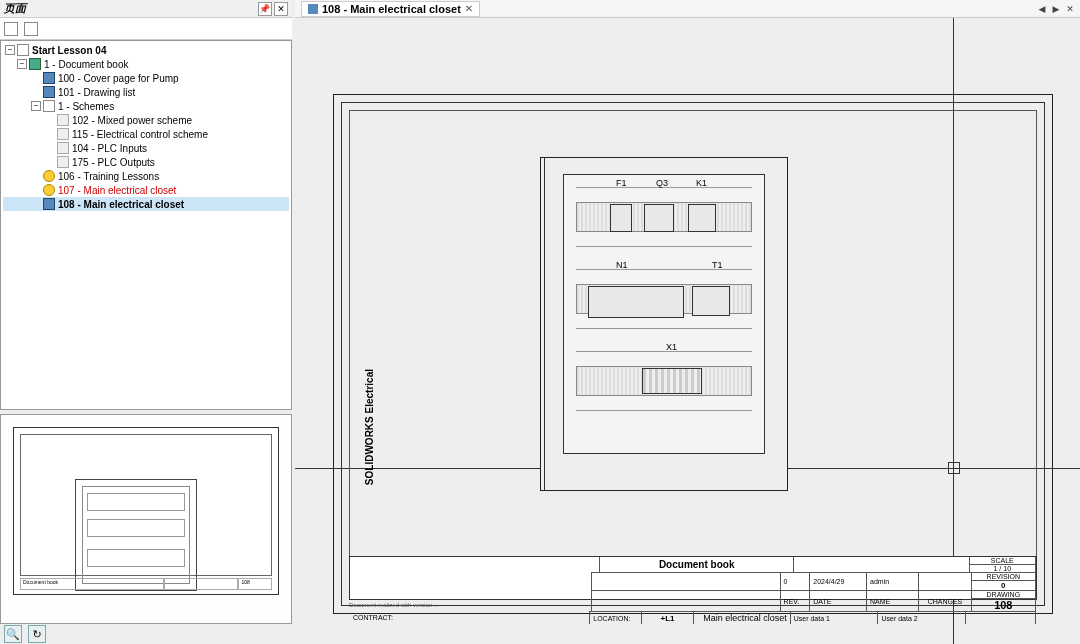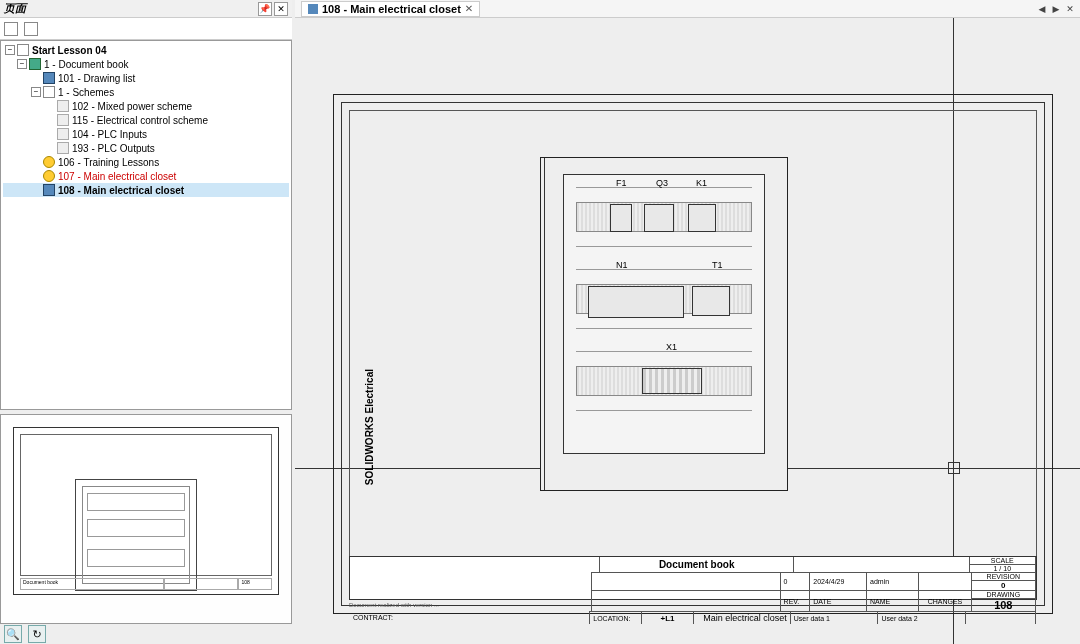--- a/index.html
+++ b/index.html
@@ -110,20 +110,25 @@
     </div>
     <div class="tree-row">
       <span class="tree-indent" style="width:14px"></span>
       <span class="tree-exp">−</span>
       <span class="tree-ico doc-green"></span>
       <span class="tree-label">1 - Document book</span>
     </div>
     <div class="tree-row">
       <span class="tree-indent" style="width:40px"></span>
       <span class="tree-ico doc-blue"></span>
+      <span class="tree-label">100 - Cover page for Pump</span>
+    </div>
+    <div class="tree-row">
+      <span class="tree-indent" style="width:40px"></span>
+      <span class="tree-ico doc-blue"></span>
       <span class="tree-label">101 - Drawing list</span>
     </div>
     <div class="tree-row">
       <span class="tree-indent" style="width:28px"></span>
       <span class="tree-exp">−</span>
       <span class="tree-ico folder"></span>
       <span class="tree-label">1 - Schemes</span>
     </div>
     <div class="tree-row">
       <span class="tree-indent" style="width:54px"></span>
@@ -136,21 +141,21 @@
       <span class="tree-label">115 - Electrical control scheme</span>
     </div>
     <div class="tree-row">
       <span class="tree-indent" style="width:54px"></span>
       <span class="tree-ico page"></span>
       <span class="tree-label">104 - PLC Inputs</span>
     </div>
     <div class="tree-row">
       <span class="tree-indent" style="width:54px"></span>
       <span class="tree-ico page"></span>
-      <span class="tree-label">193 - PLC Outputs</span>
+      <span class="tree-label">175 - PLC Outputs</span>
     </div>
     <div class="tree-row">
       <span class="tree-indent" style="width:40px"></span>
       <span class="tree-ico cog"></span>
       <span class="tree-label">106 - Training Lessons</span>
     </div>
     <div class="tree-row">
       <span class="tree-indent" style="width:40px"></span>
       <span class="tree-ico cog"></span>
       <span class="tree-label red">107 - Main electrical closet</span>

